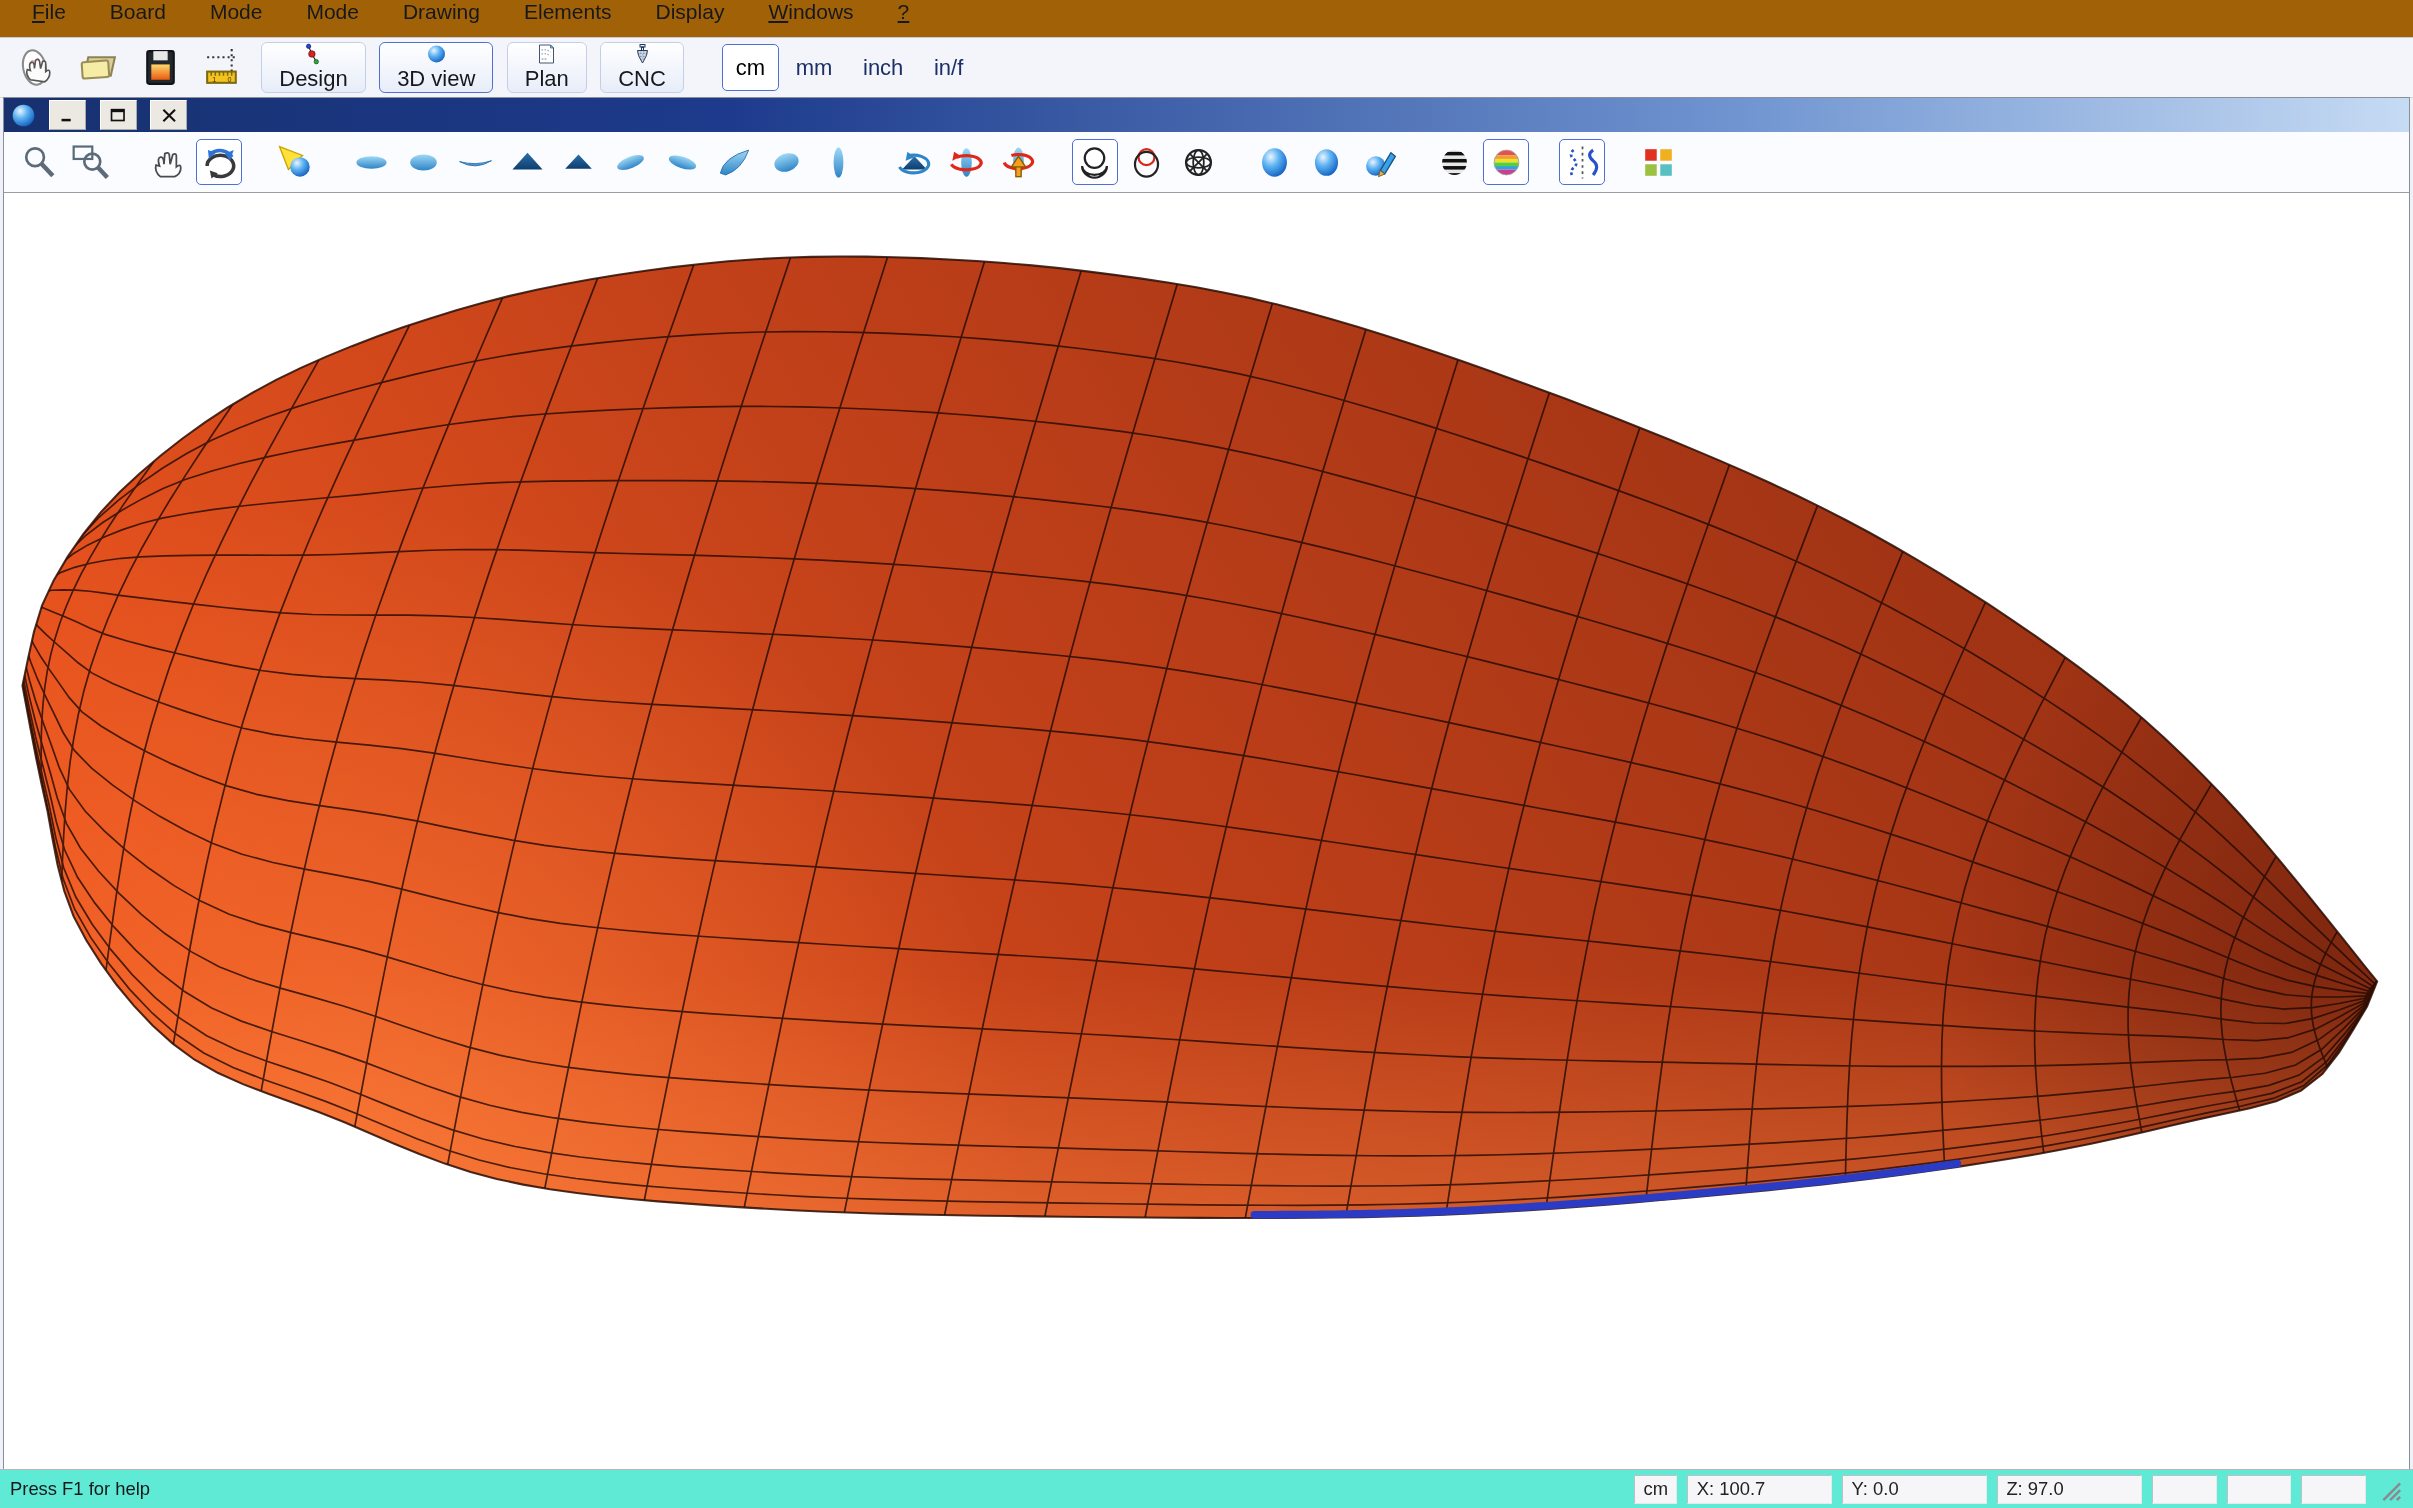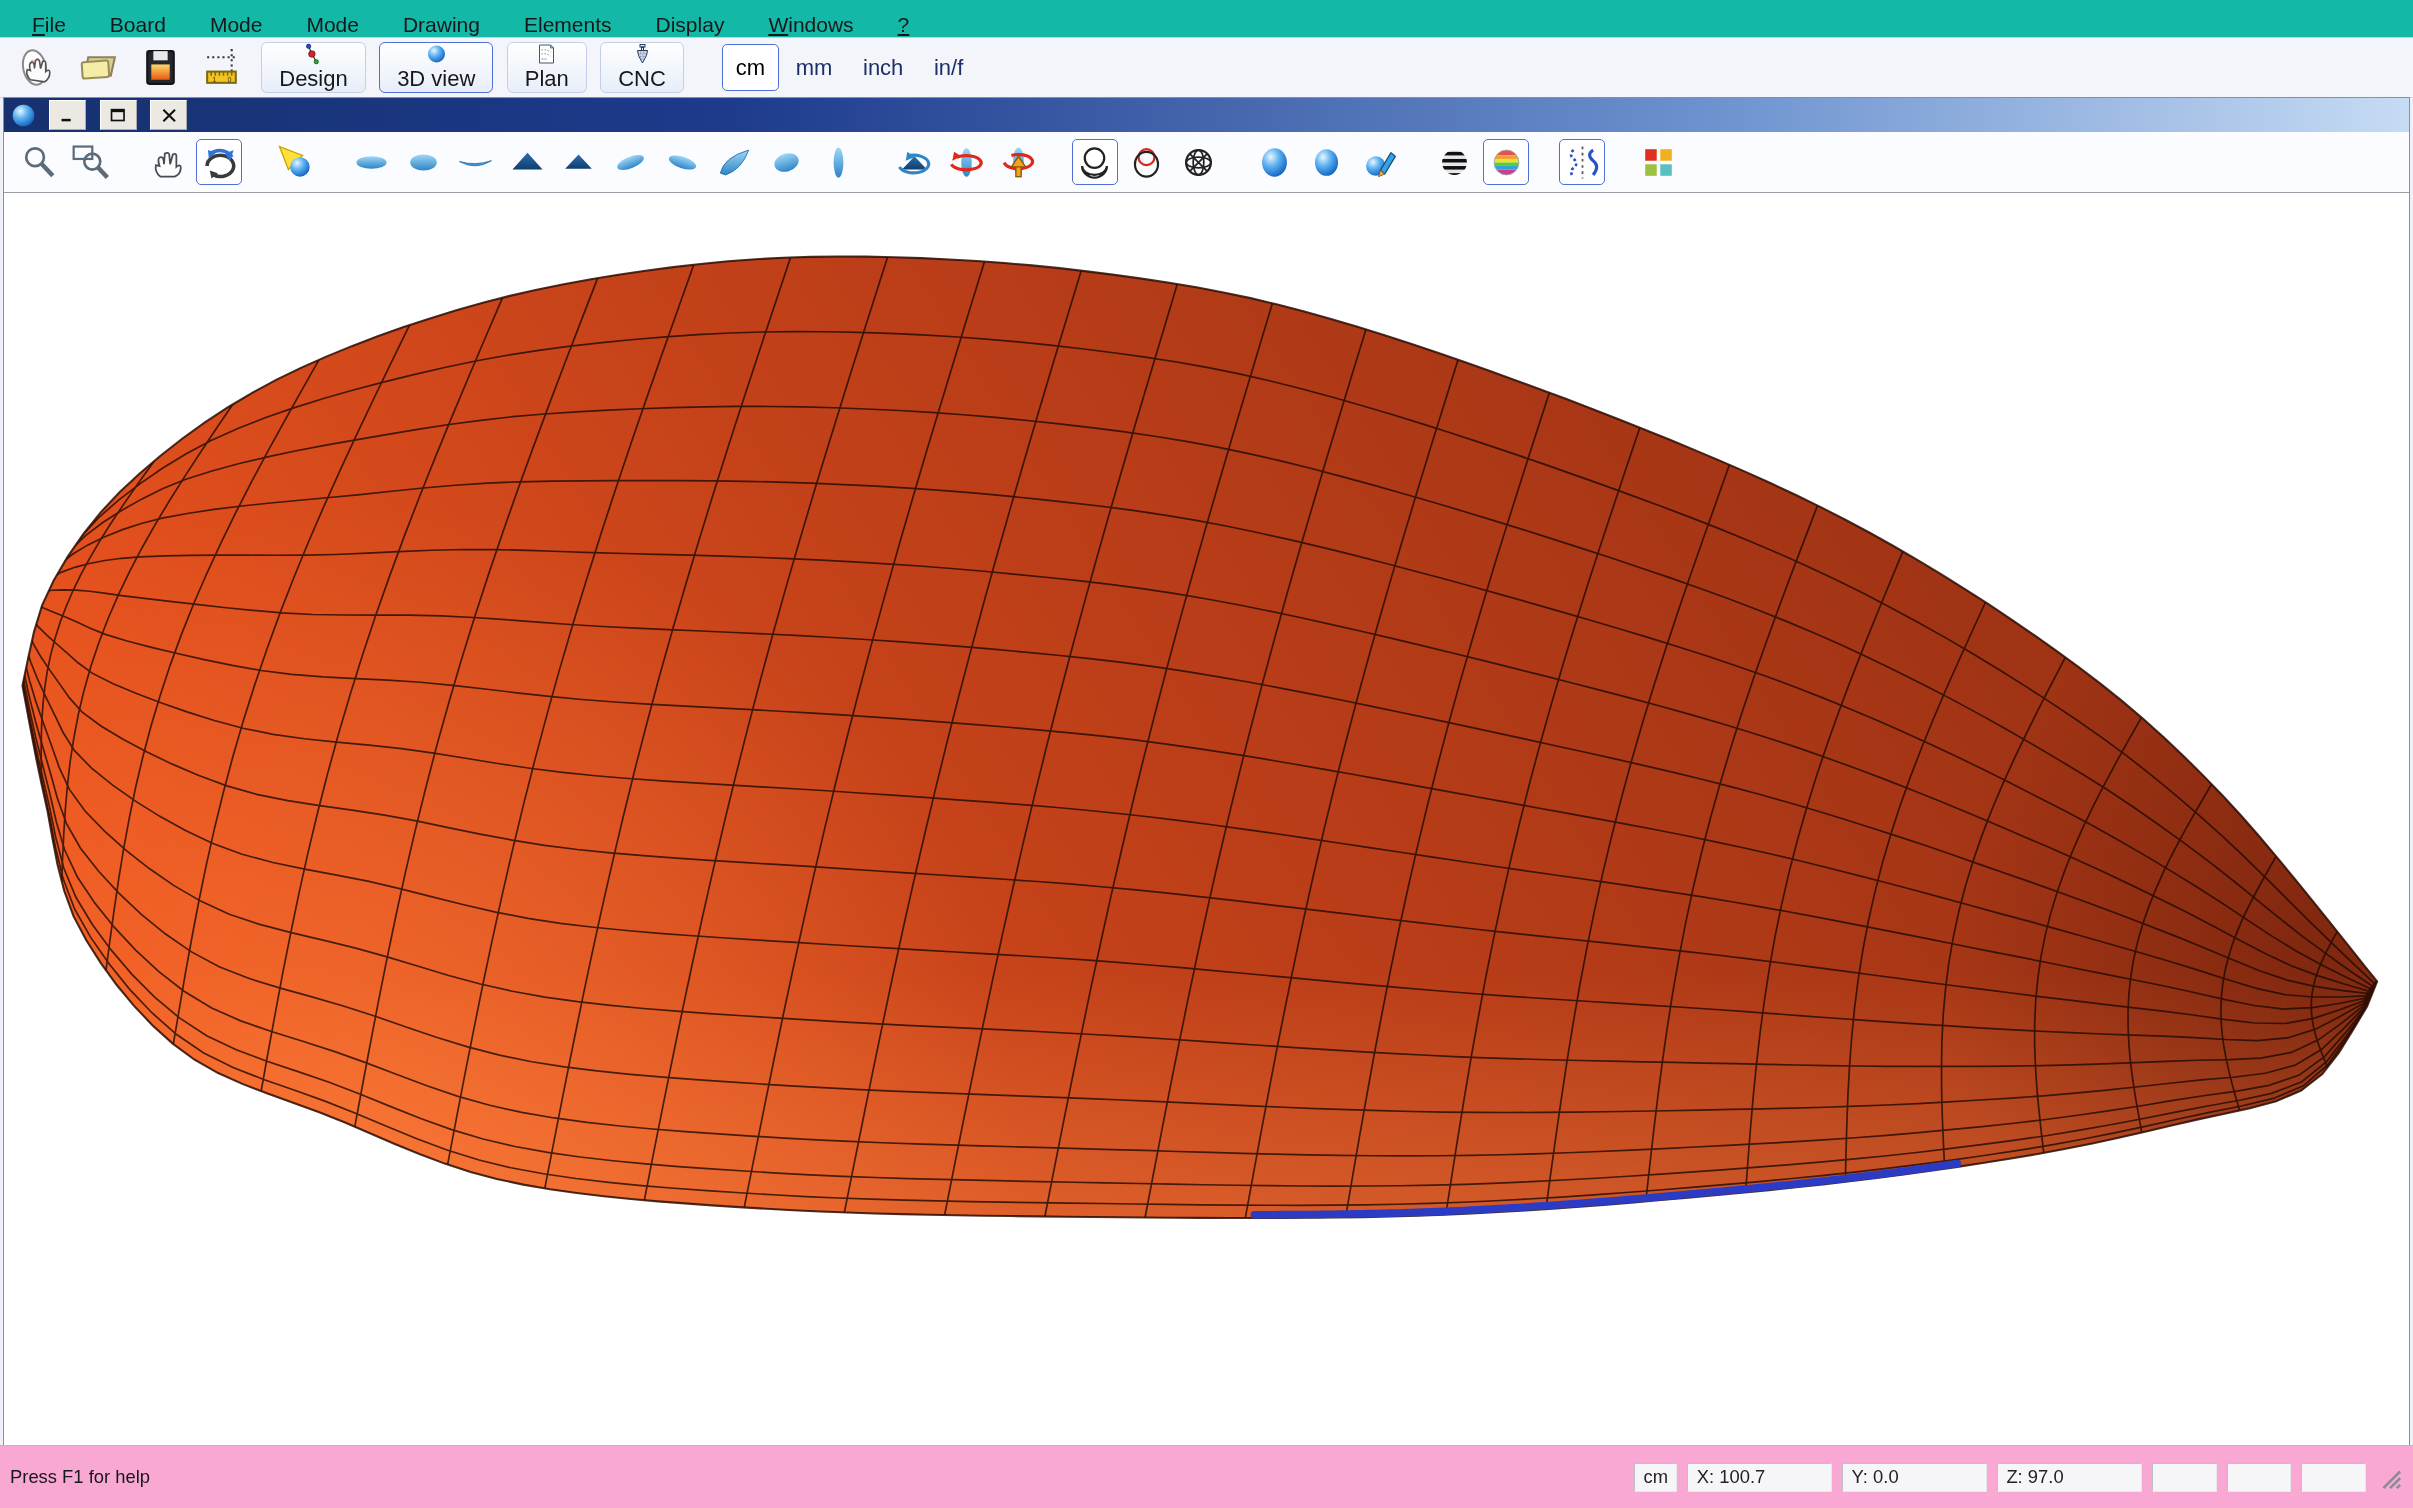--- a/index.html
+++ b/index.html
@@ -1,20 +1,20 @@
 <!DOCTYPE html>
 <html style="font-size:13.4px"><head>
 <meta charset="utf-8">
 <style>
   html,body{margin:0;padding:0;}
   #app{position:relative;width:2413px;height:1508px;background:#eef1f8;overflow:hidden;
        font-family:"Liberation Sans",sans-serif;color:#16181c;}
 
   
-  #menubar{height:37px;display:flex;align-items:flex-end;background:#14b8a6;
+  #menubar{height:37px;display:flex;align-items:flex-start;background:#a16207;
            border-bottom:1.7px solid #c9ccd6;padding-left:10px;}
   .menu-item{padding:0 22px;font-size:21px;cursor:default;white-space:nowrap;}
   .menu-item u{text-decoration:underline;}
 
   
   #toolbar1{height:59px;background:#f3f5fb;display:flex;align-items:center;
             gap:13.4px;padding:0 11.7px;border-bottom:0.8px solid #d2d6e0;}
   .t1icon{width:49px;height:49px;display:flex;align-items:center;justify-content:center;}
   .t1btn{height:49px;border-radius:5.9px;border:1.7px solid #c3cfe9;
          background:linear-gradient(#ffffff,#e7edf9);display:flex;align-items:center;
@@ -41,23 +41,23 @@
   .tool{width:44px;height:44px;border:1.7px solid transparent;border-radius:5px;
         display:flex;align-items:center;justify-content:center;}
   .tool.active{border-color:#4d6fd6;background:#fff;}
   .tgap{width:18.4px;flex:0 0 auto;}
 
   
   #canvas{flex:1;position:relative;background:#ffffff;}
   #board-svg{position:absolute;left:0;top:0;width:100%;height:100%;}
 
   
-  #statusbar{position:absolute;left:0;right:0;bottom:0;height:38px;background:#f9a8d4;
+  #statusbar{position:absolute;left:0;right:0;bottom:0;height:38px;background:#5eead4;
              border-top:1.7px solid #b7b7be;display:flex;align-items:center;
-             padding:12px 10px;font-size:18.4px;}
+             padding:0 10px;font-size:18.4px;}
   .sspacer{flex:1;}
   .spanel{height:27px;border:1.7px solid #bfbfc6;border-right-color:#e8e8ec;border-bottom-color:#e8e8ec;
           background:#f6f6f9;display:flex;align-items:center;padding:0 8.4px;margin-left:10px;
           font-size:18.4px;color:#222;}
   #grip{width:28.5px;height:28.5px;margin-left:8.4px;}
   .hiddefs{position:absolute;width:0;height:0;}
 </style>
 </head>
 <body>
 

